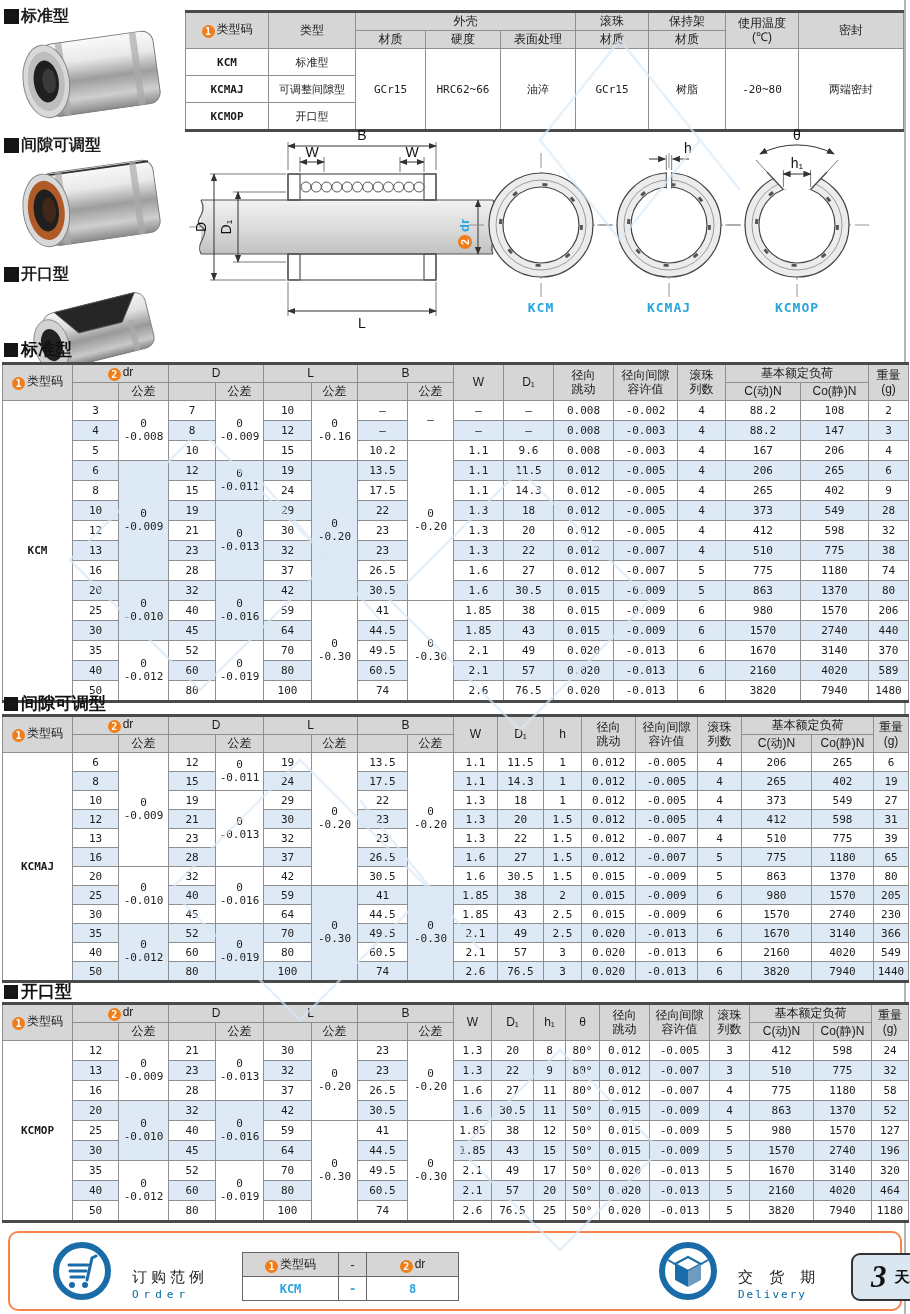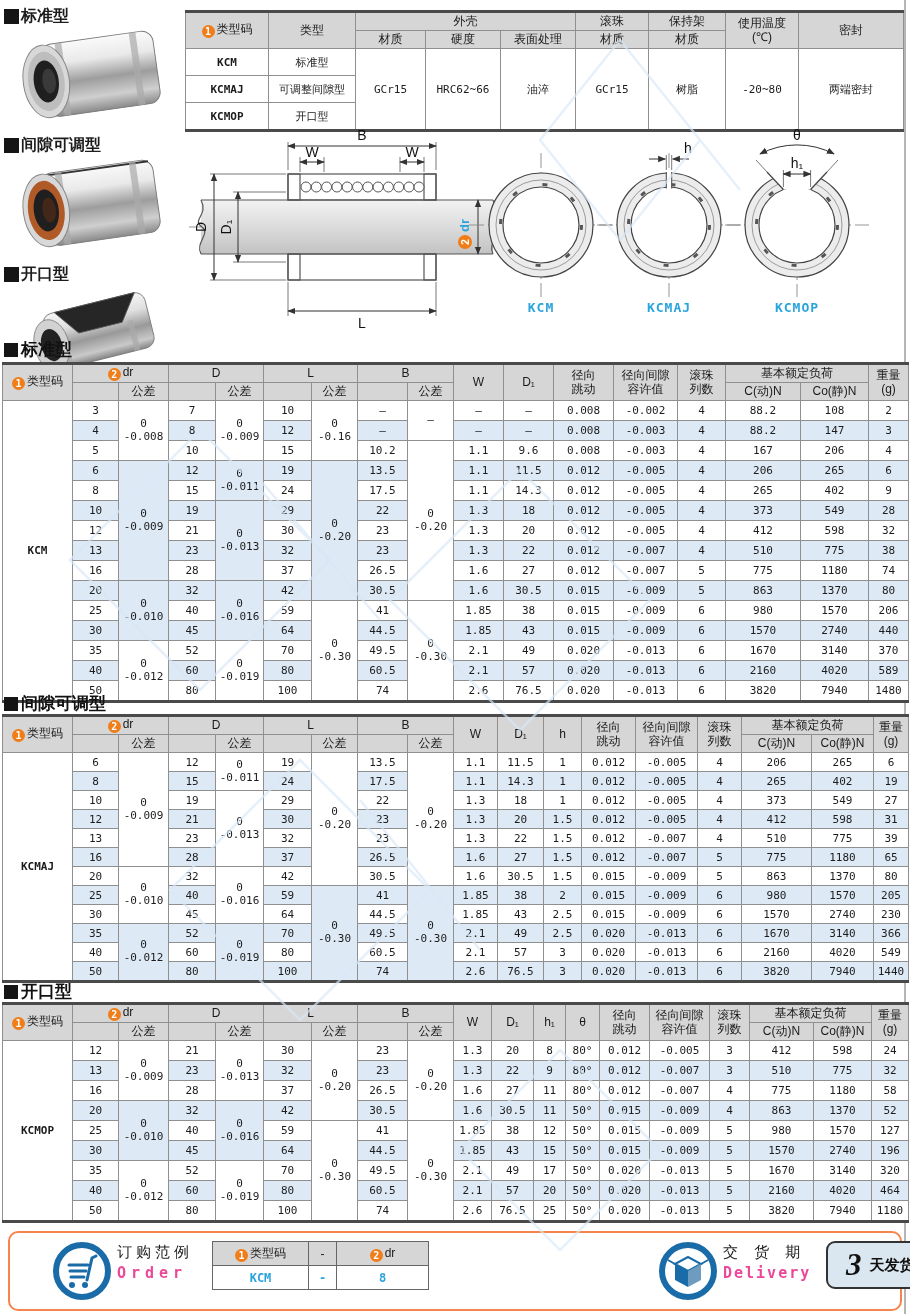--- a/index.html
+++ b/index.html
@@ -36,23 +36,23 @@
         color:#fff;font-size:10px;line-height:13px;font-weight:bold;text-align:center;
         margin-right:2px;vertical-align:-2px;font-family:"DejaVu Sans Mono",monospace;}
 
   
   .toptable td{height:26px;font-size:12px;}
   .toptable thead th{height:20px;}
 
   
   .footer{position:absolute;left:8px;top:1231px;width:890px;height:76px;
           border:2px solid #f5854c;border-radius:10px;background:#fff;}
-  .f-group{position:absolute;display:flex;align-items:flex-start;gap:5px;}
+  .f-group{position:absolute;display:flex;align-items:flex-end;gap:20px;}
   .f-title{font-size:15px;letter-spacing:4px;color:#222;line-height:1.5;white-space:nowrap;}
-  .f-en{font-size:15px;letter-spacing:5px;color:#ec4899;font-family:"DejaVu Sans Mono",monospace;font-weight:bold;}
+  .f-en{font-size:11px;letter-spacing:5px;color:#0369a1;font-family:"DejaVu Sans Mono",monospace;}
   table.order{border-collapse:collapse;table-layout:fixed;}
   table.order th,table.order td{border:1px solid #666;text-align:center;height:23px;padding:0 4px;}
   table.order th{background:#d6d6d6;font-size:12px;font-weight:normal;}
   table.order td{color:#2aa4dc;font-family:"DejaVu Sans Mono",monospace;font-size:12px;font-weight:bold;}
   .days-box{display:flex;align-items:center;justify-content:center;gap:8px;
             width:104px;height:44px;border:2px solid #333;border-radius:9px;background:#dbe7f0;}
   .days-num{font-family:"Liberation Serif",serif;font-style:italic;font-size:31px;font-weight:bold;color:#111;}
   .days-unit{font-size:15px;font-weight:bold;color:#111;}
 
   .wm{position:absolute;left:0;top:0;pointer-events:none;}

